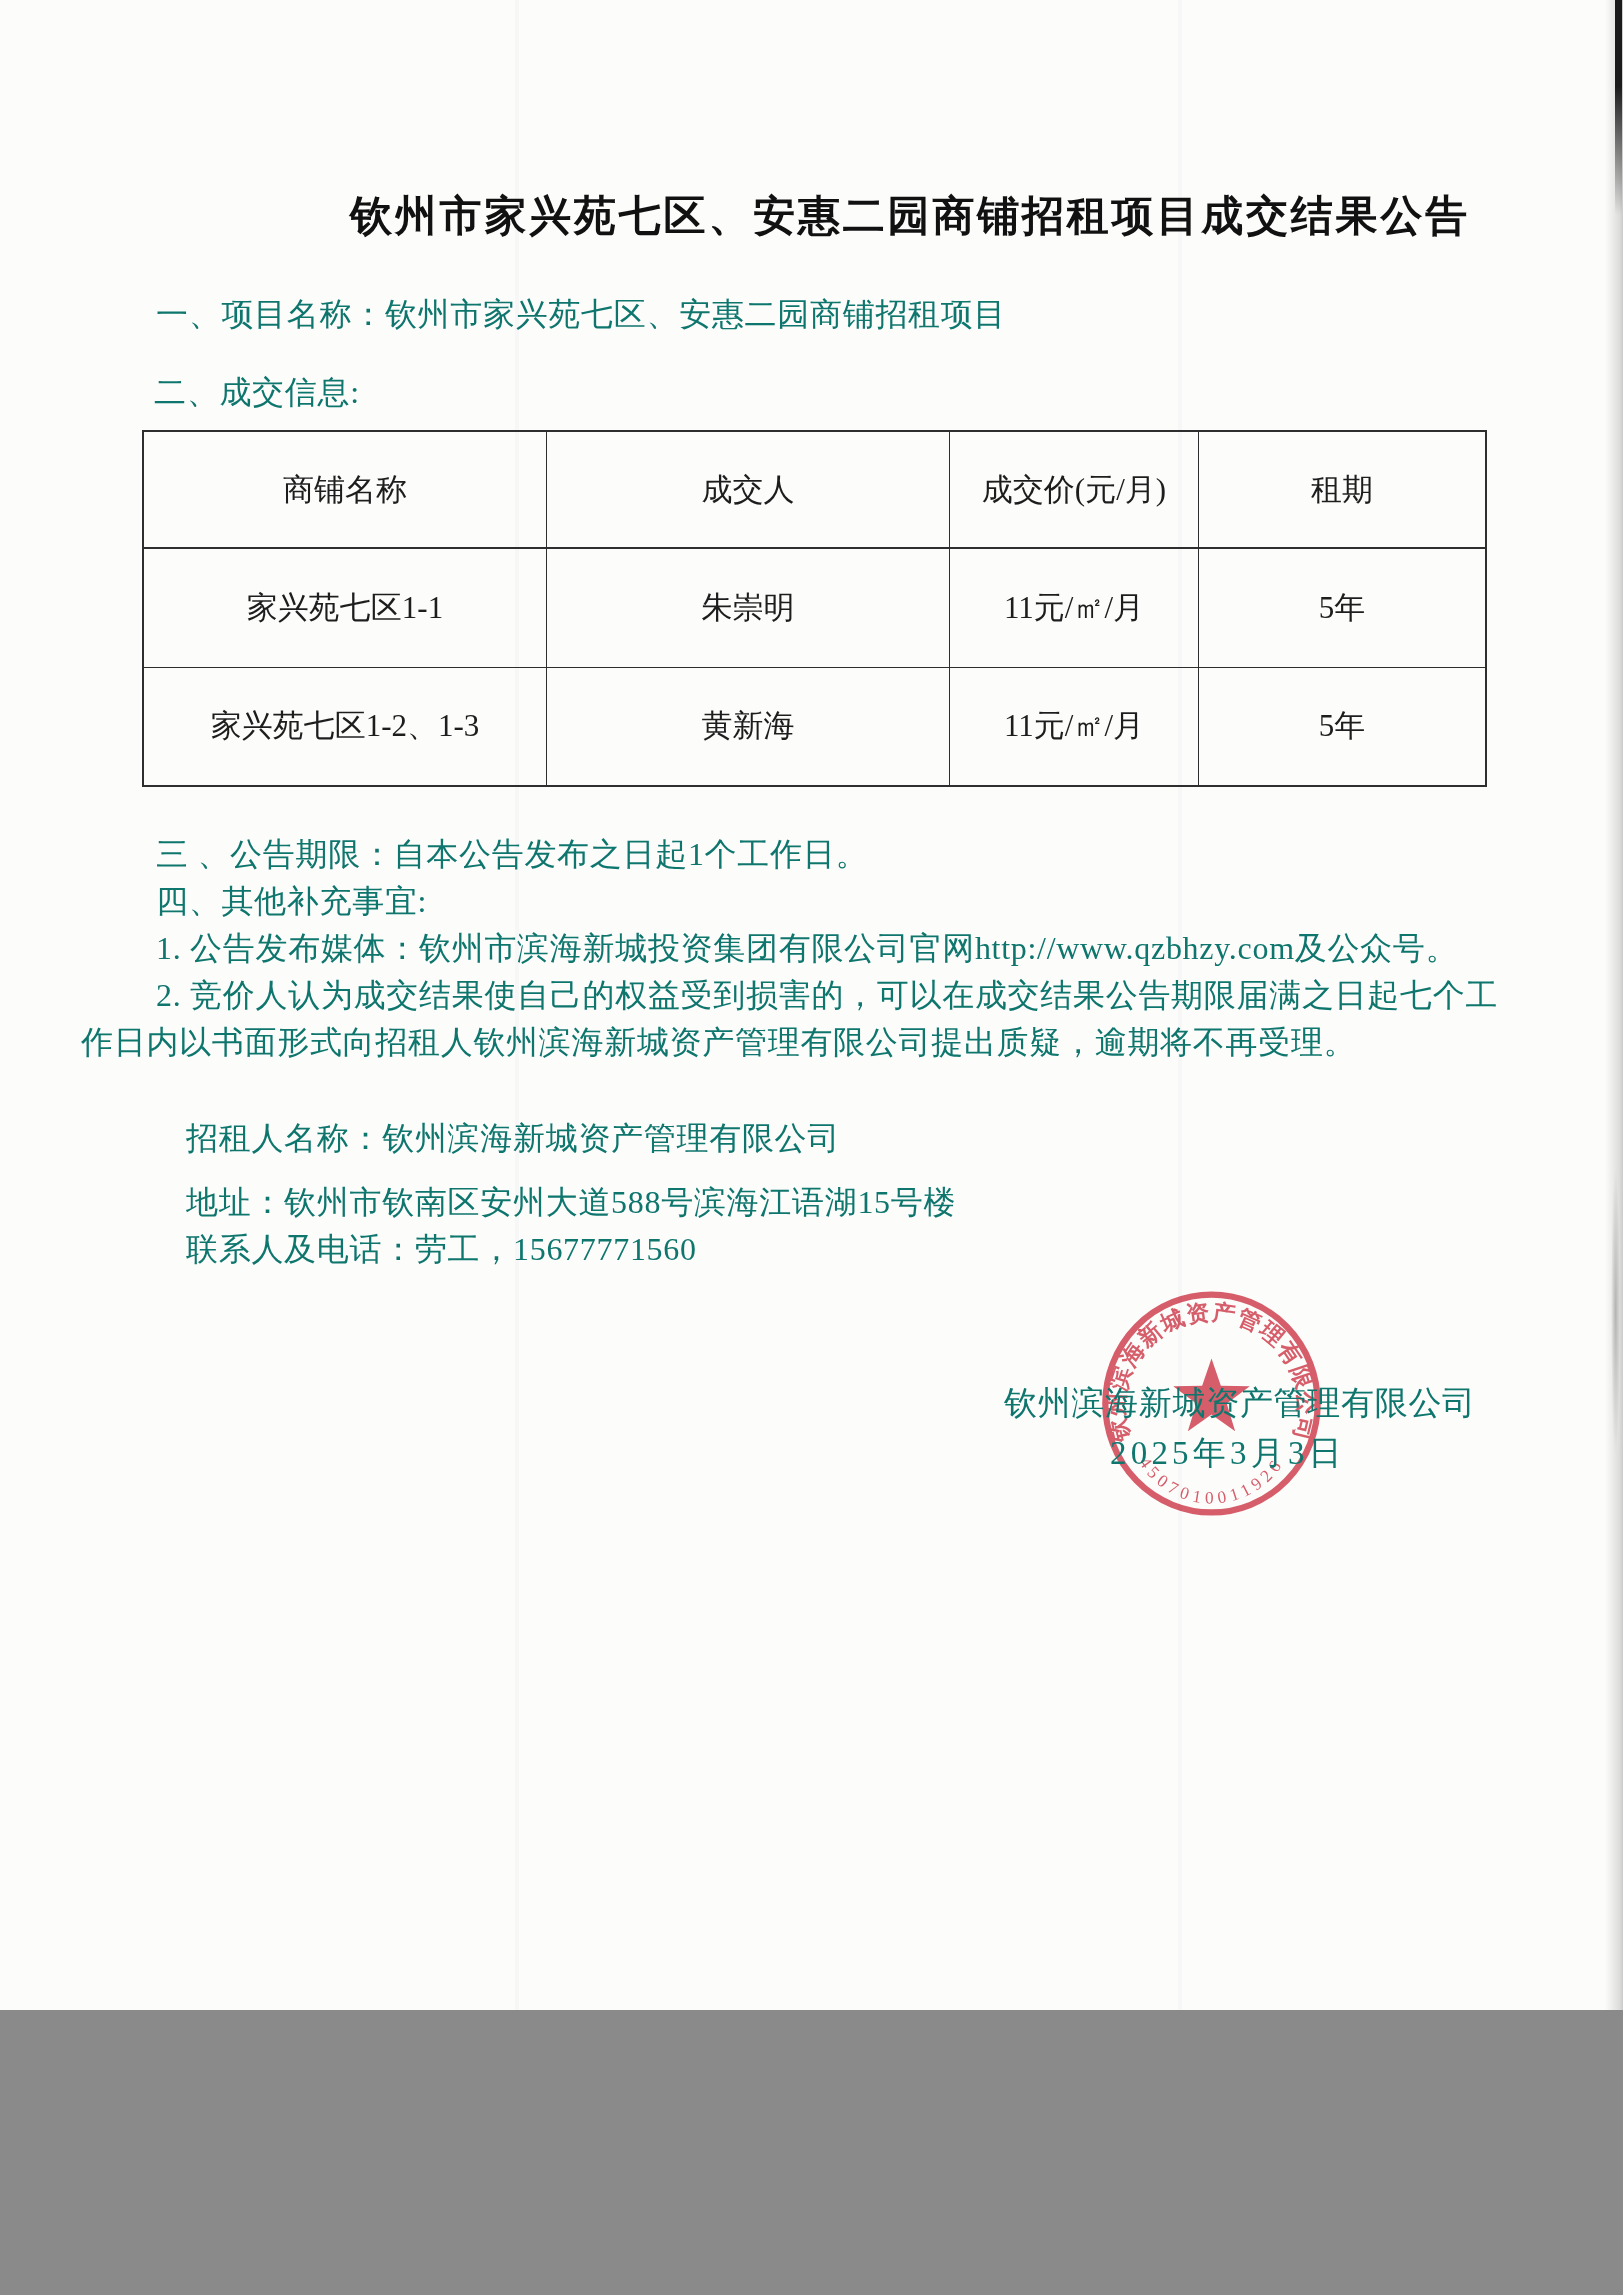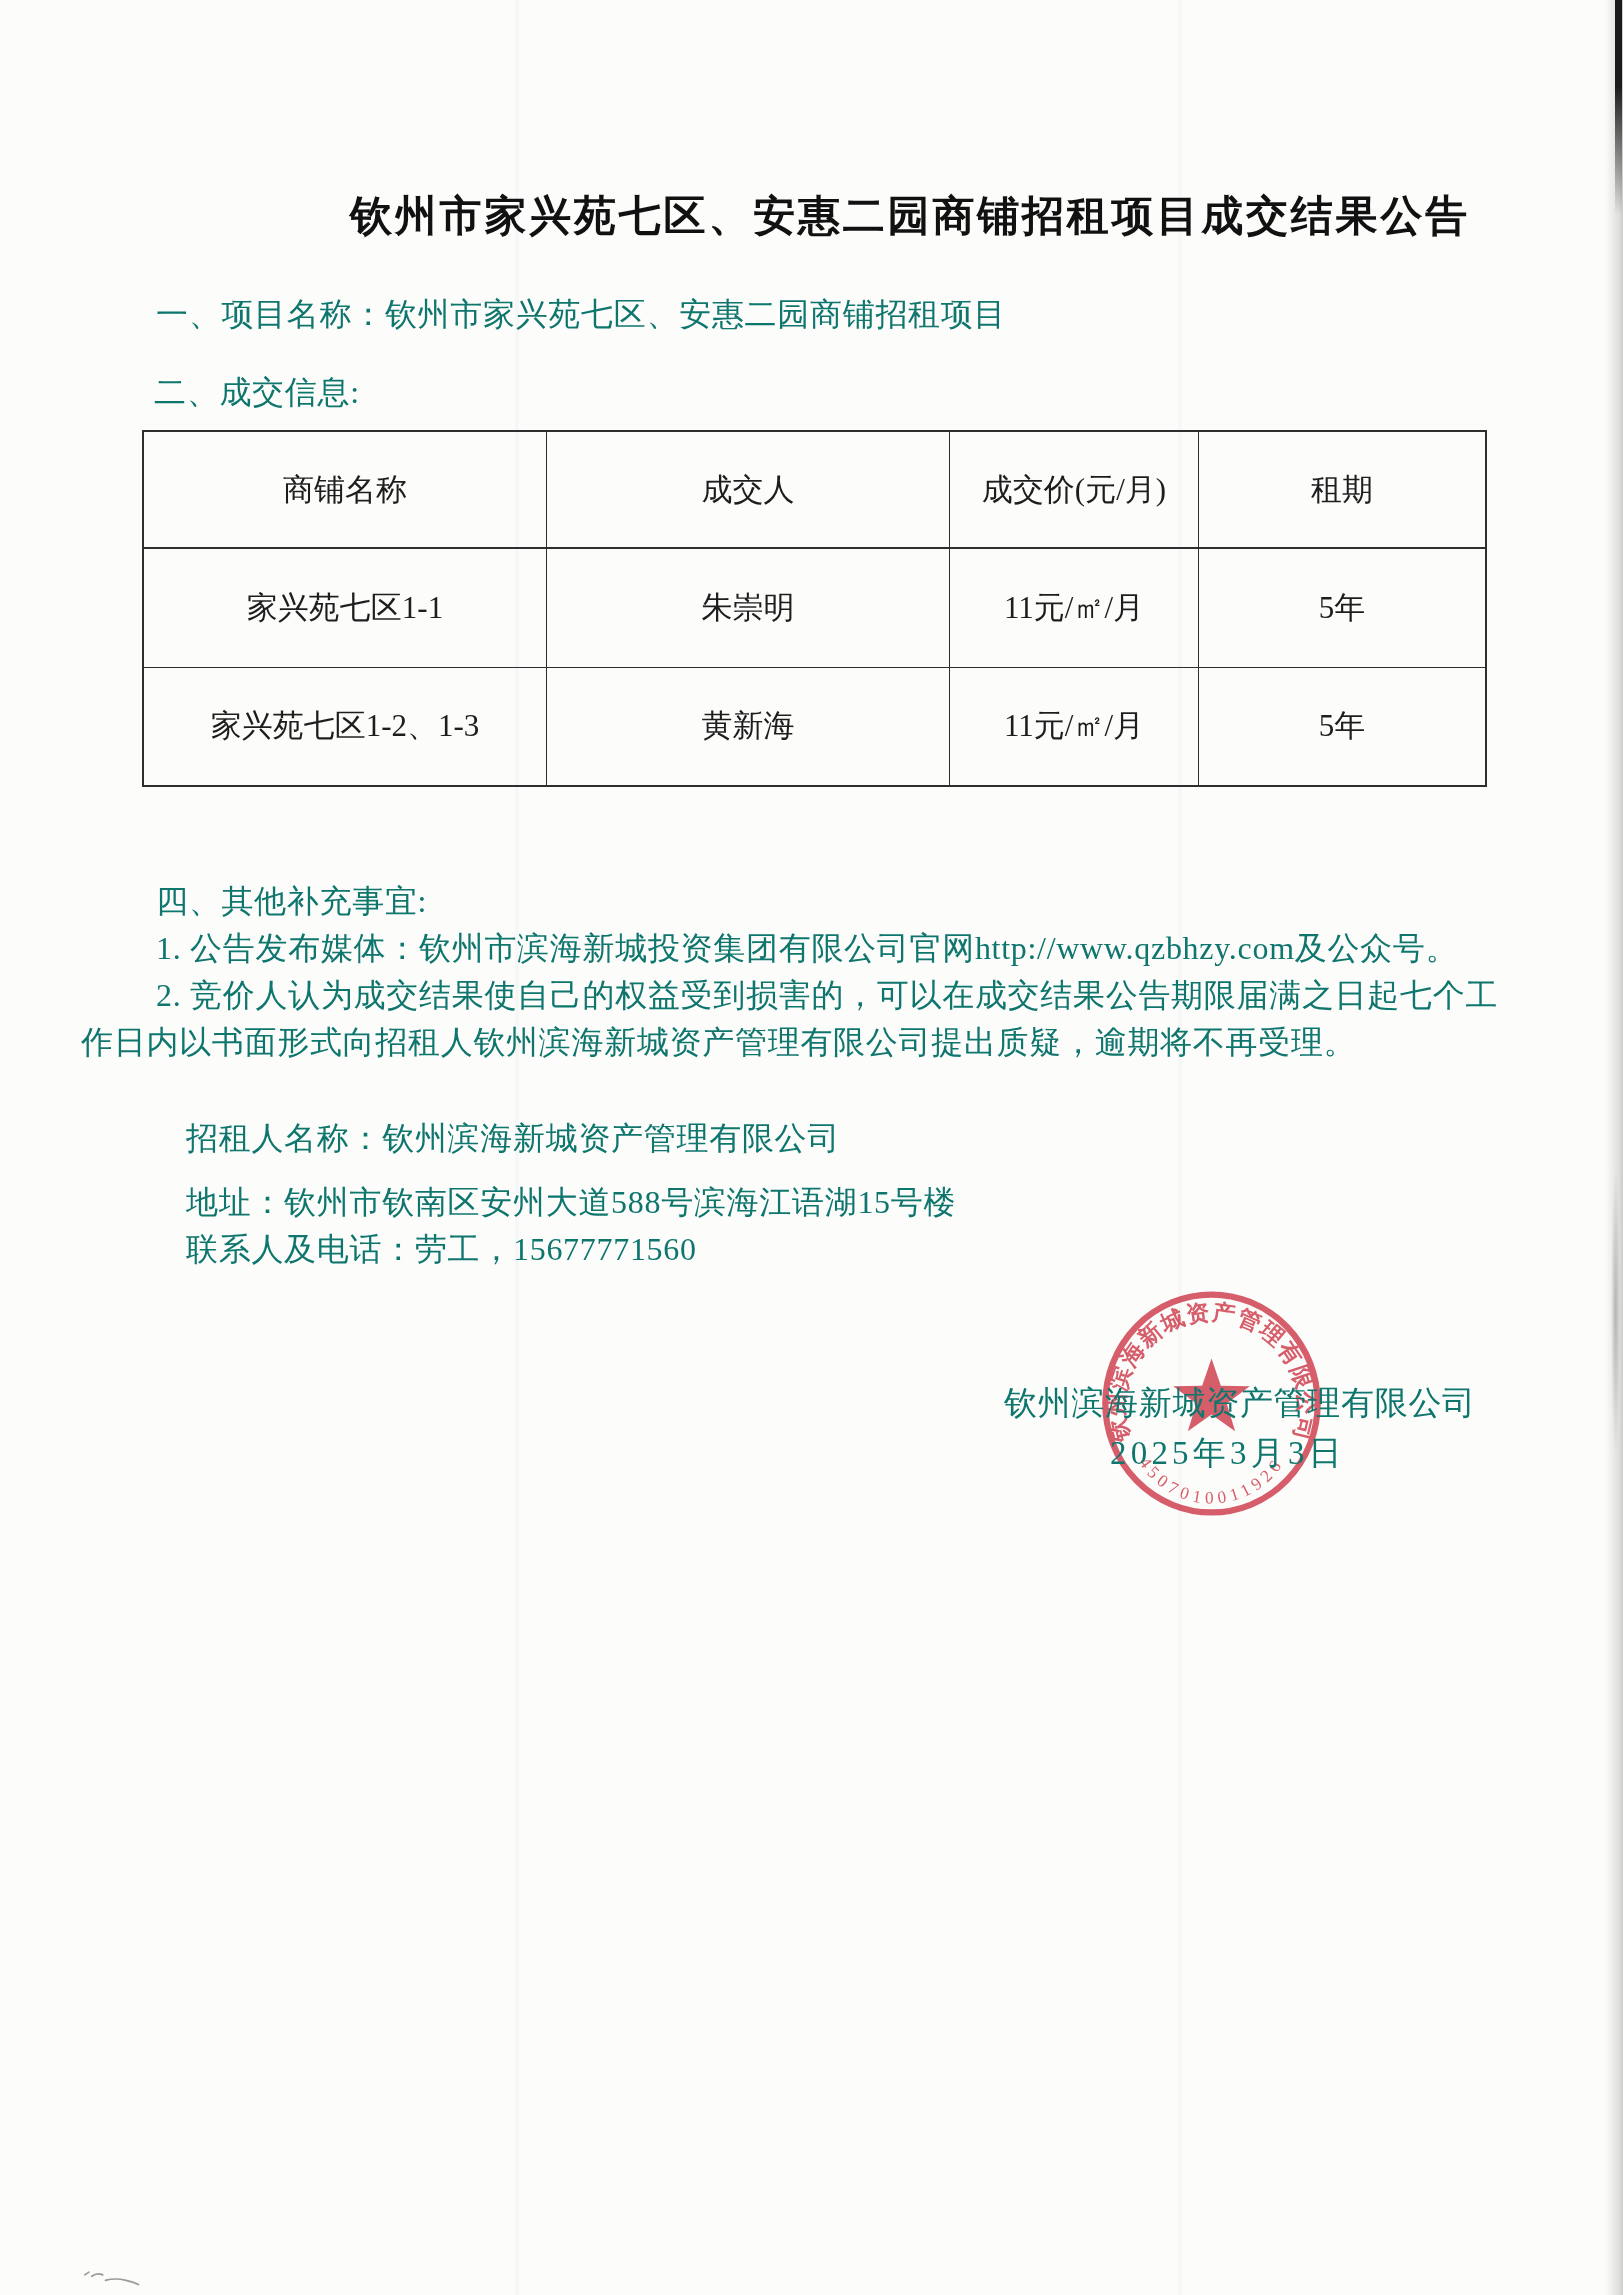--- a/index.html
+++ b/index.html
@@ -1,18 +1,18 @@
 <!DOCTYPE html>
 <html style="font-size:11px"><head>
 <meta charset="utf-8">
 <style>
   html,body{margin:0;padding:0;background:#8a8a8a;}
   .page{
     position:relative;
-    width:1623px;height:2295px;
+    width:1623px;height:2010px;
     margin:0 auto;
     background:#fcfcfb;
     overflow:hidden;
     font-family:"Liberation Serif","DejaVu Serif",serif;
     color:#1c1c1c;
   }
   .line{
     position:absolute;
     font-size:32px;
     line-height:1;
@@ -118,20 +118,21 @@
     </tr>
     <tr class="r">
       <td>家兴苑七区1-2、1-3</td>
       <td>黄新海</td>
       <td>11元/㎡/月</td>
       <td>5年</td>
     </tr>
   </tbody>
     </table>
 
+  <div class="line" style="left:156px;top:838px;">三 、公告期限：自本公告发布之日起1个工作日。</div>
   <div class="line" style="left:156px;top:885px;">四、其他补充事宜:</div>
   <div class="line" style="left:156px;top:932px;">1. 公告发布媒体：钦州市滨海新城投资集团有限公司官网http://www.qzbhzy.com及公众号。</div>
   <div class="line" style="left:156px;top:979px;">2. 竞价人认为成交结果使自己的权益受到损害的，可以在成交结果公告期限届满之日起七个工</div>
   <div class="line" style="left:81px;top:1026px;">作日内以书面形式向招租人钦州滨海新城资产管理有限公司提出质疑，逾期将不再受理。</div>
   <div class="line" style="left:186px;top:1122px;">招租人名称：钦州滨海新城资产管理有限公司</div>
   <div class="line" style="left:186px;top:1186px;">地址：钦州市钦南区安州大道588号滨海江语湖15号楼</div>
   <div class="line" style="left:186px;top:1233px;">联系人及电话：劳工，15677771560</div>
 
   <svg class="stamp" viewBox="0 0 324 330">
     <defs>

